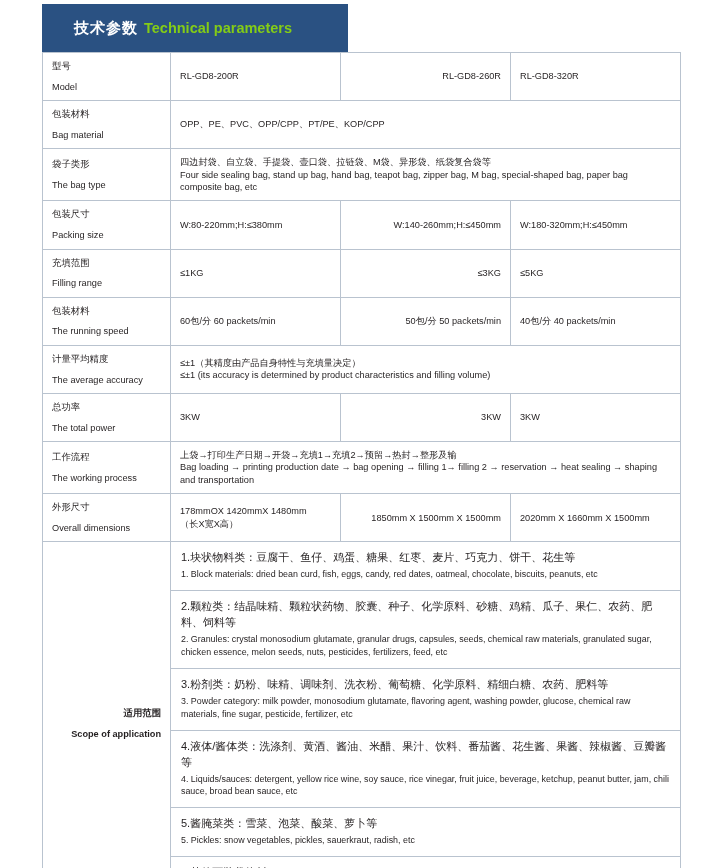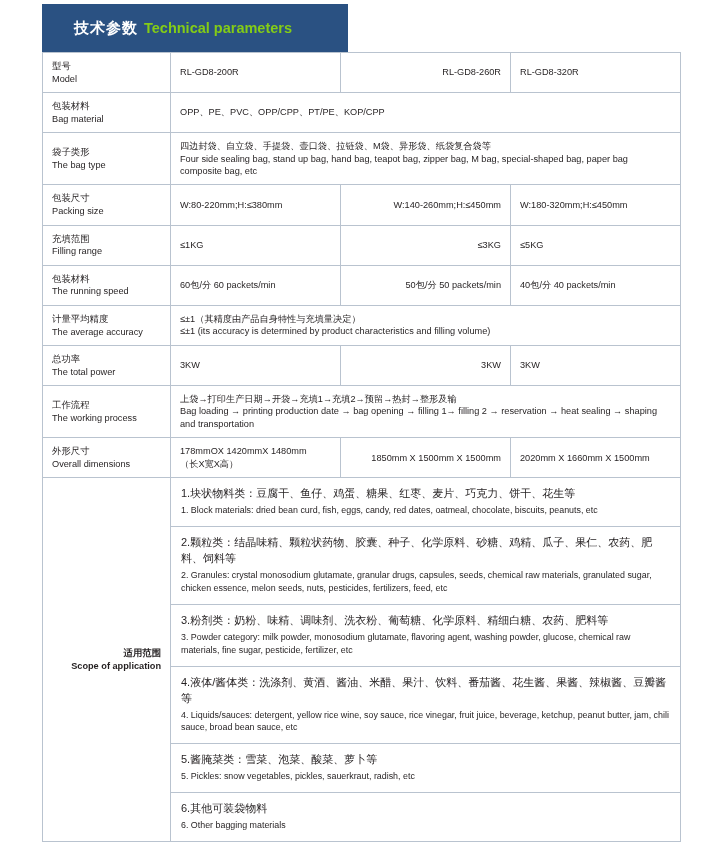--- a/index.html
+++ b/index.html
@@ -57,21 +57,21 @@
     padding: 7px 9px;
     font-size: 9.2px;
     line-height: 1.35;
     color: #231f20;
   }
   td.label {
     width: 128px;
     padding-left: 10px;
   }
   td.label .cn { font-size: 9.4px; display: block; }
-  td.label .en { font-size: 9.2px; display: block; }
+  td.label .en { font-size: 9.2px; display: block; margin-top: 8px; }
   .cell-cn { display: block; }
   .cell-en { display: block; }
   .col3 { width: 170px; }
   .col3b { width: 170px; text-align: right; }
   .col3c { width: 170px; }
   .scope-label {
     vertical-align: middle;
     text-align: right;
     font-weight: bold;
   }

